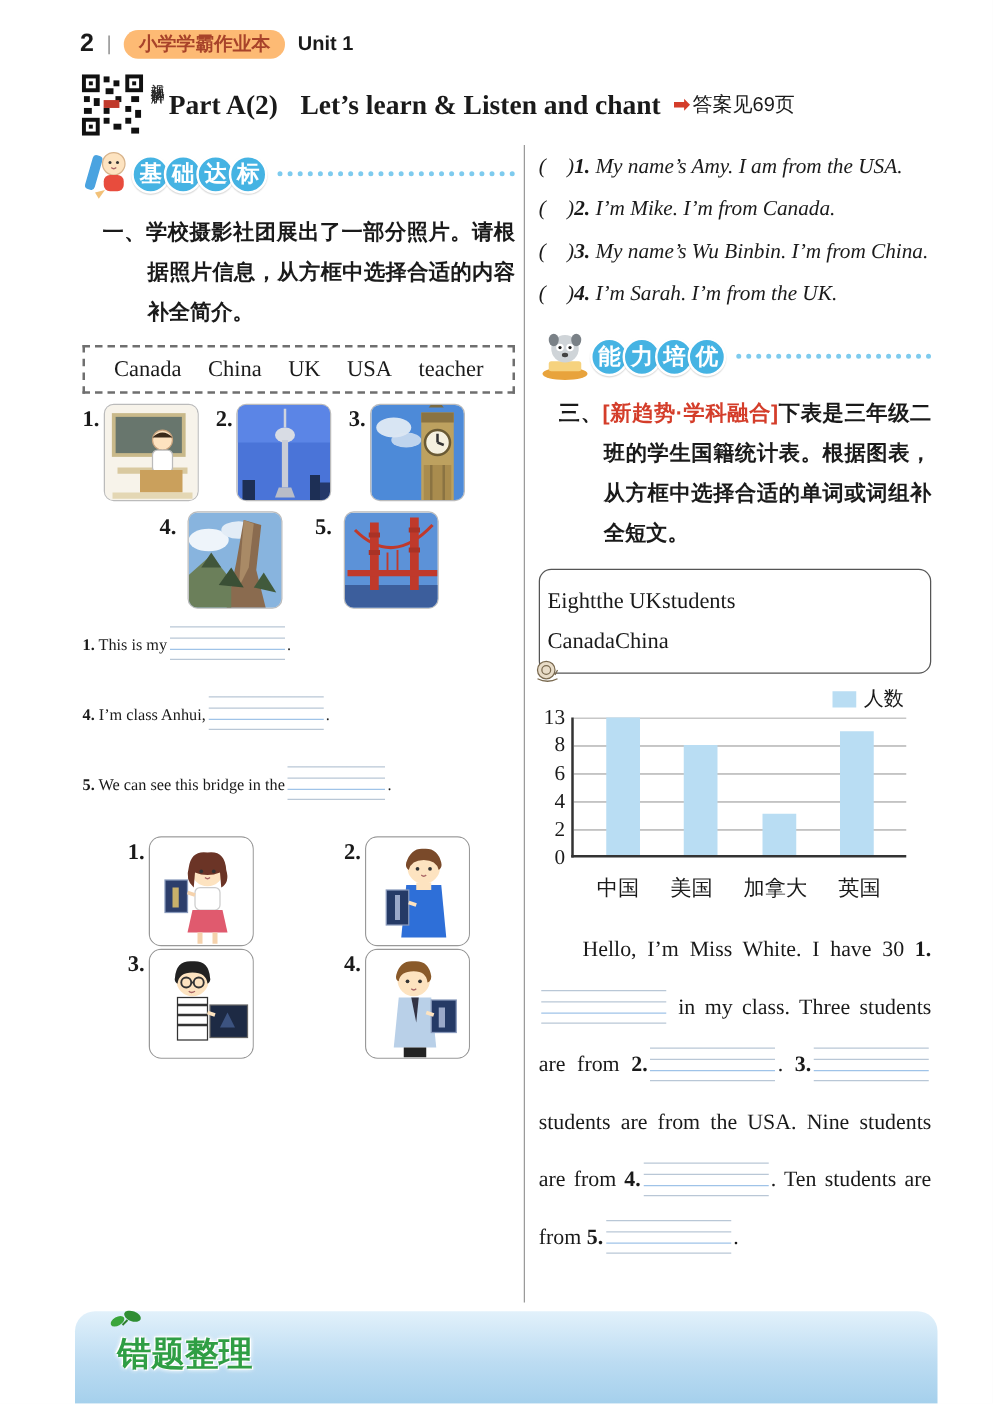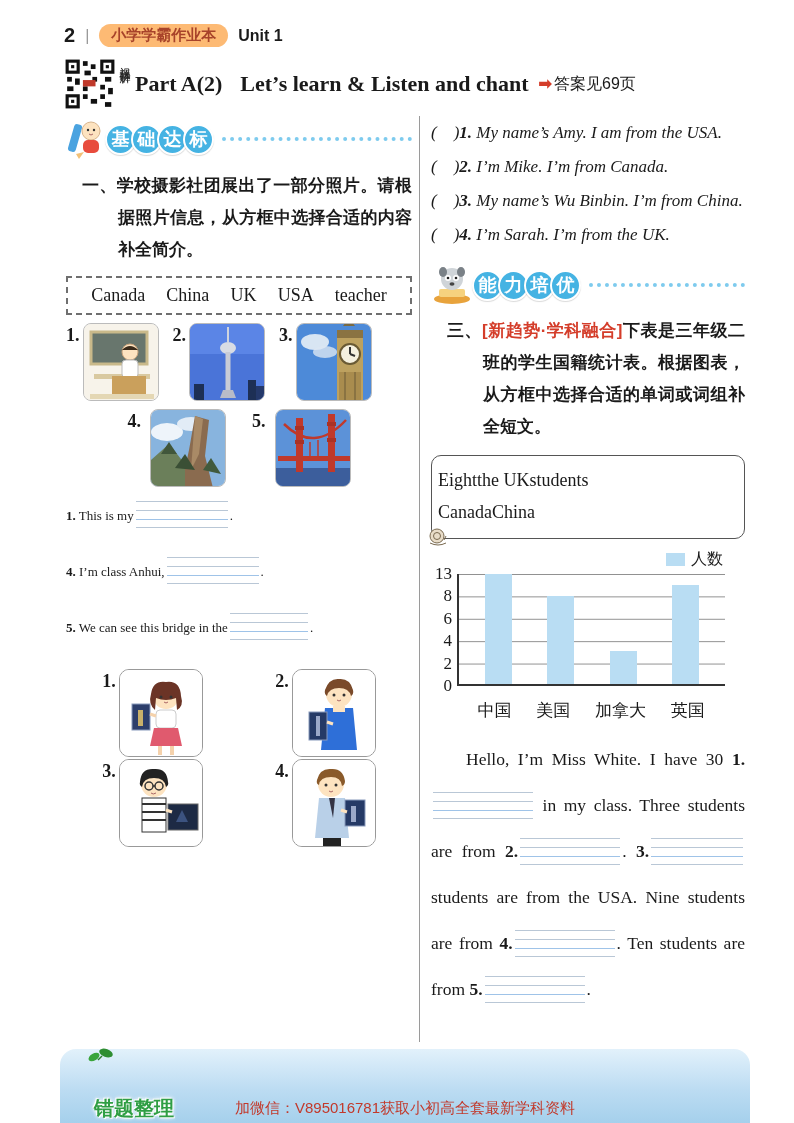--- a/index.html
+++ b/index.html
@@ -107,23 +107,23 @@
              font-family:"Liberation Sans", sans-serif; font-size:17px; }
 
   
   .passage { margin-top:14px; font-size:17.5px; line-height:46px; text-align:justify; text-indent:2em; }
   .passage b { font-weight:700; }
 
   
   .banner { position:absolute; left:60px; right:44px; bottom:0; height:74px;
             border-radius:16px 16px 0 0;
             background:linear-gradient(180deg,#e2f1fb 0%,#bcdcf2 55%,#a5d0ec 100%); }
-  .review { position:absolute; left:34px; top:16px; color:#2f9e44; font-weight:700; font-size:20px;
+  .review { position:absolute; left:34px; top:16px; color:#2f9e44; font-weight:700; font-size:27px;
             font-family:"Liberation Sans", sans-serif;
-            text-shadow:0 0 4px #fff, 0 0 4px #fff, 1px 1px 0 #fff, -1px -1px 0 #fff;margin-top:30px; }
+            text-shadow:0 0 4px #fff, 0 0 4px #fff, 1px 1px 0 #fff, -1px -1px 0 #fff; }
   .leaves { position:absolute; left:26px; top:-2px; }
   .watermark { position:absolute; bottom:5px; width:100%; text-align:center; color:#c2392b;
                font-size:15px; font-family:"Liberation Sans", sans-serif; }
 </style>
 </head>
 <body>
 
 <div id="page">
 
   <div class="hdr">
@@ -466,16 +466,15 @@
     <p class="passage"><span>Hello, I’m Miss White. I have 30 </span><b>1.</b><span class="blank4 w100"></span><span> in my class. Three students are from </span><b>2.</b><span class="blank4 w100"></span><span>. </span><b>3.</b><span class="blank4 w92"></span><span> students are from the USA. Nine students are from </span><b>4.</b><span class="blank4 w100"></span><span>. Ten students are from </span><b>5.</b><span class="blank4 w100"></span><span>.</span></p>
   </div>
 
   <div class="banner">
     <svg class="leaves" width="30" height="18" viewBox="0 0 30 18">
       <ellipse cx="8" cy="10" rx="6" ry="3.5" fill="#3aa53b" transform="rotate(-30 8 10)"></ellipse>
       <ellipse cx="20" cy="6" rx="7" ry="4" fill="#2f8e33" transform="rotate(20 20 6)"></ellipse>
       <line x1="12" y1="13" x2="16" y2="9" stroke="#2f7e2f" stroke-width="1.5"></line>
     </svg>
     <span class="review">错题整理</span>
-    <div class="watermark">加微信：V895016781获取小初高全套最新学科资料</div>
   </div>
 
 </div>
 
 </body></html>

